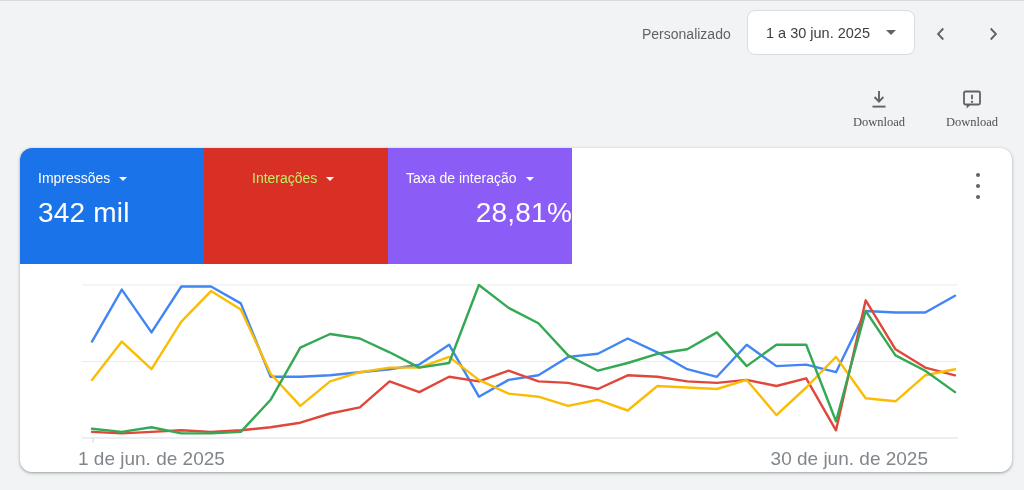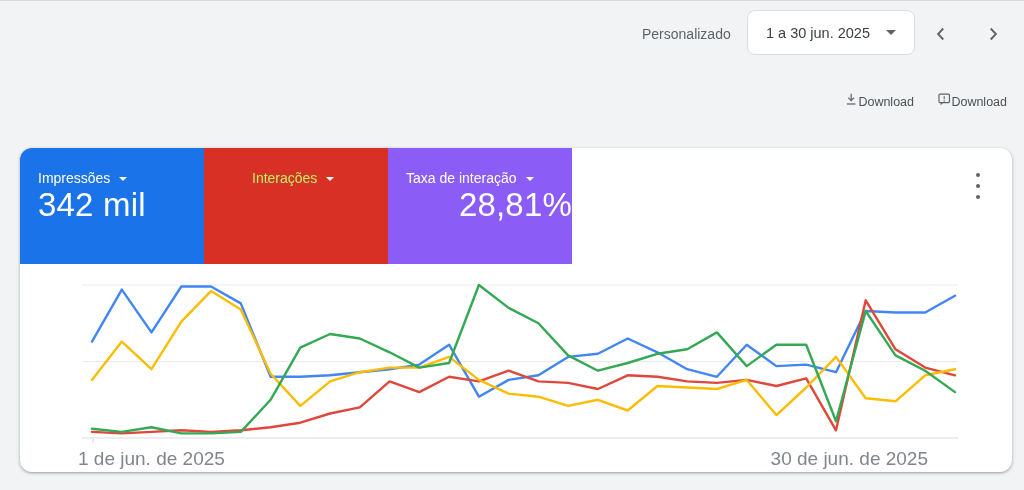--- a/index.html
+++ b/index.html
@@ -13,35 +13,35 @@
             background:#fff;border:1px solid #dadce0;border-radius:8px;display:flex;align-items:center;
             justify-content:center;gap:16px;cursor:pointer;}
   .date-btn .txt{font-size:14.5px;color:#3c4043;}
   .caret{width:0;height:0;border-left:5px solid transparent;border-right:5px solid transparent;
          border-top:5px solid #5f6368;}
   .chev{position:absolute;top:19px;width:30px;height:30px;display:flex;align-items:center;
         justify-content:center;cursor:pointer;background:none;border:none;padding:0;}
   .chev.prev{left:926px;} .chev.next{left:978px;}
 
   
-  .action{position:absolute;top:88px;width:70px;display:flex;flex-direction:row;align-items:center;
-          cursor:pointer;}
+  .action{position:absolute;top:88px;width:70px;display:flex;flex-direction:column;align-items:center;
+          cursor:pointer;font-family:Liberation Serif, serif;}
   .action.download{left:844px;} .action.feedback{left:937px;}
   .action .lbl{margin-top:5px;font-size:12.5px;color:#4d5156;}
 
   
   .card{position:absolute;left:20px;top:148px;width:992px;height:324px;background:#fff;border-radius:12px;
         box-shadow:0 1px 2px rgba(60,64,67,.30),0 1px 3px 1px rgba(60,64,67,.15);}
   .tiles{position:absolute;left:0;top:0;display:flex;border-radius:21px;}
   .tile{width:184px;height:116px;box-sizing:border-box;padding:22px 0 0 18px;cursor:pointer;}
   .tile:first-child{border-top-left-radius:12px;}
   .tile-label{display:flex;align-items:center;gap:9px;font-size:14px;}
   .tile-caret{width:0;height:0;border-left:4.5px solid transparent;border-right:4.5px solid transparent;
               border-top:4.5px solid #fff;margin-top:2px;}
-  .tile-value{margin-top:0;font-size:33px;letter-spacing:.2px;}
+  .tile-value{margin-top:11px;font-size:28px;letter-spacing:.2px;}
 
   .kebab{position:absolute;right:25px;top:25px;width:18px;height:26px;display:flex;flex-direction:column;
          align-items:center;justify-content:space-between;cursor:pointer;}
   .kebab .dot{width:4px;height:4px;border-radius:50%;background:#5f6368;}
 
   .chart-svg{position:absolute;left:62px;top:132px;}
   .axis-labels{position:absolute;left:48px;top:300px;width:876px;box-sizing:border-box;
                padding-left:10px;padding-right:16px;display:flex;justify-content:space-between;
                font-size:19px;color:#80868b;}
 </style>

